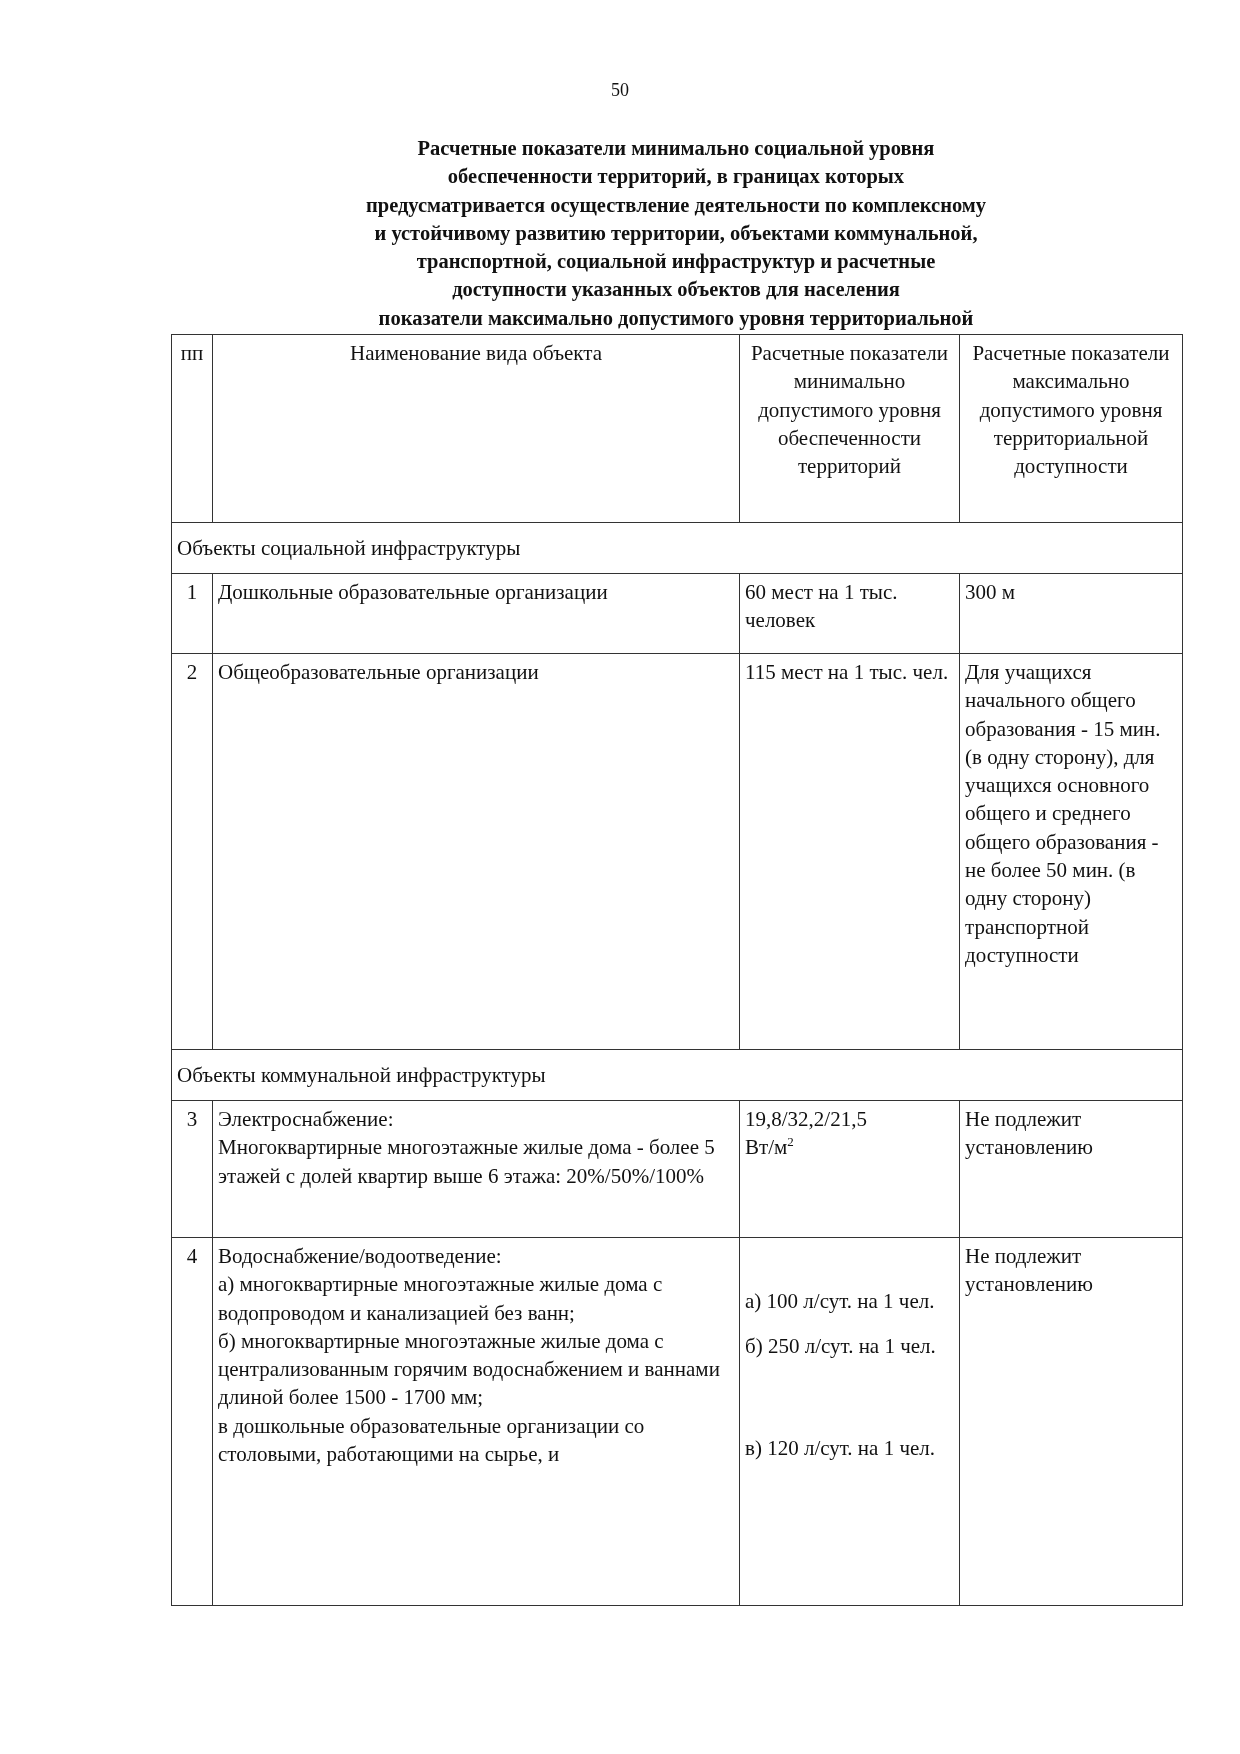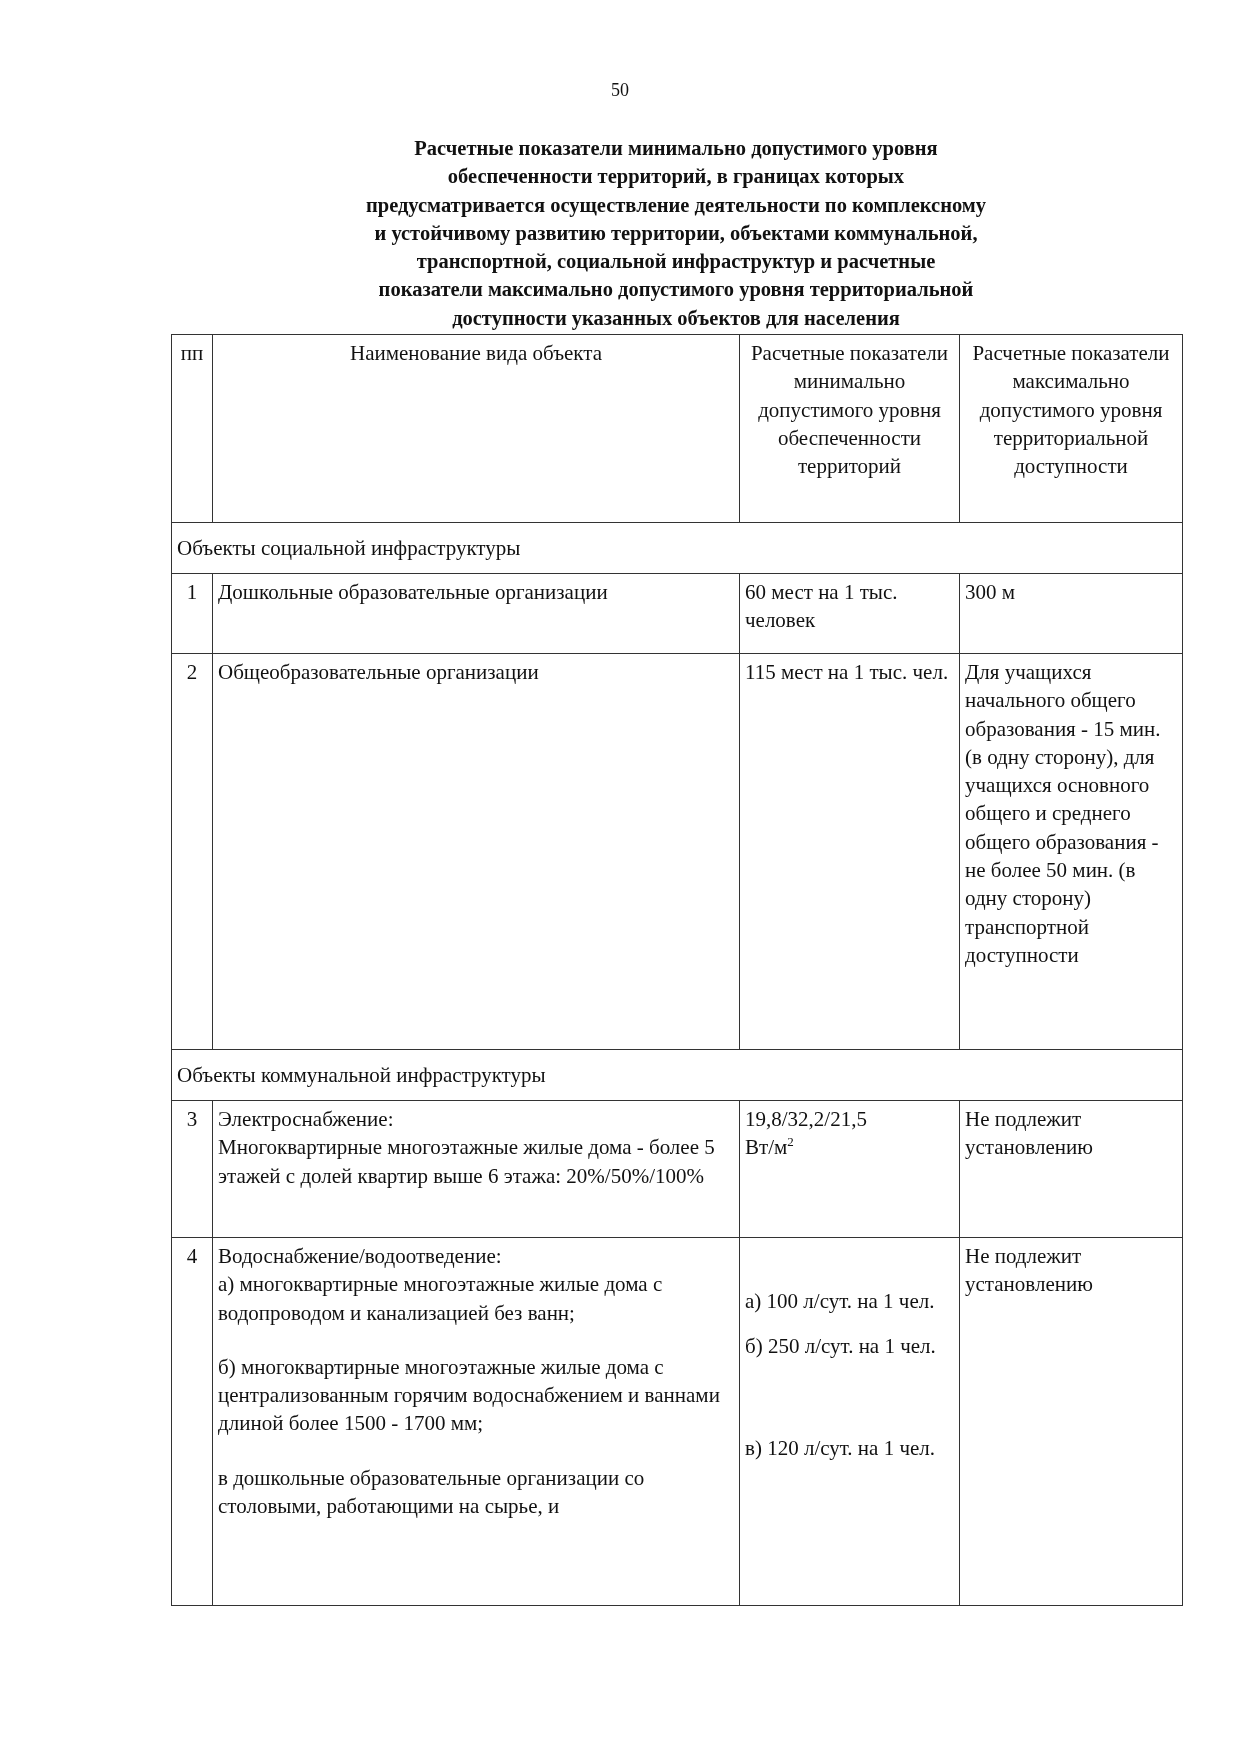--- a/index.html
+++ b/index.html
@@ -35,39 +35,39 @@
     tr.hdr { height: 188px; }
     tr.section { height: 51px; }
     tr.section td { vertical-align: middle; padding: 8px 5px; }
     tr.r1 { height: 80px; }
     tr.r2 { height: 396px; }
     tr.r3 { height: 137px; }
     tr.r4 { height: 368px; }
     .num { text-align: center; padding-left: 2px !important; padding-right: 2px !important; }
     .para { display: block; }
     .gap { }
-    .gap2 { margin-top: 26px; }
+    .gap2 { margin-top: 0; }
     .c3-a { margin-top: 45px; }
     .c3-b { margin-top: 17px; }
     .c3-c { margin-top: 73px; }
     sup { font-size: 13px; line-height: 0; vertical-align: super; }
   </style>
 </head>
 <body>
 
 <div class="page-number">50</div>
 
 <div class="doc-title">
-  <span>Расчетные показатели минимально допустимого уровня</span>
+  <span>Расчетные показатели минимально социальной уровня</span>
   <span>обеспеченности территорий, в границах которых</span>
   <span>предусматривается осуществление деятельности по комплексному</span>
   <span>и устойчивому развитию территории, объектами коммунальной,</span>
   <span>транспортной, социальной инфраструктур и расчетные</span>
+  <span>доступности указанных объектов для населения</span>
   <span>показатели максимально допустимого уровня территориальной</span>
-  <span>доступности указанных объектов для населения</span>
 </div>
 
 <table class="main">
   <colgroup>
     <col class="c1">
       <col class="c2">
       <col class="c3">
       <col class="c4">
   </colgroup>
   <tbody>

